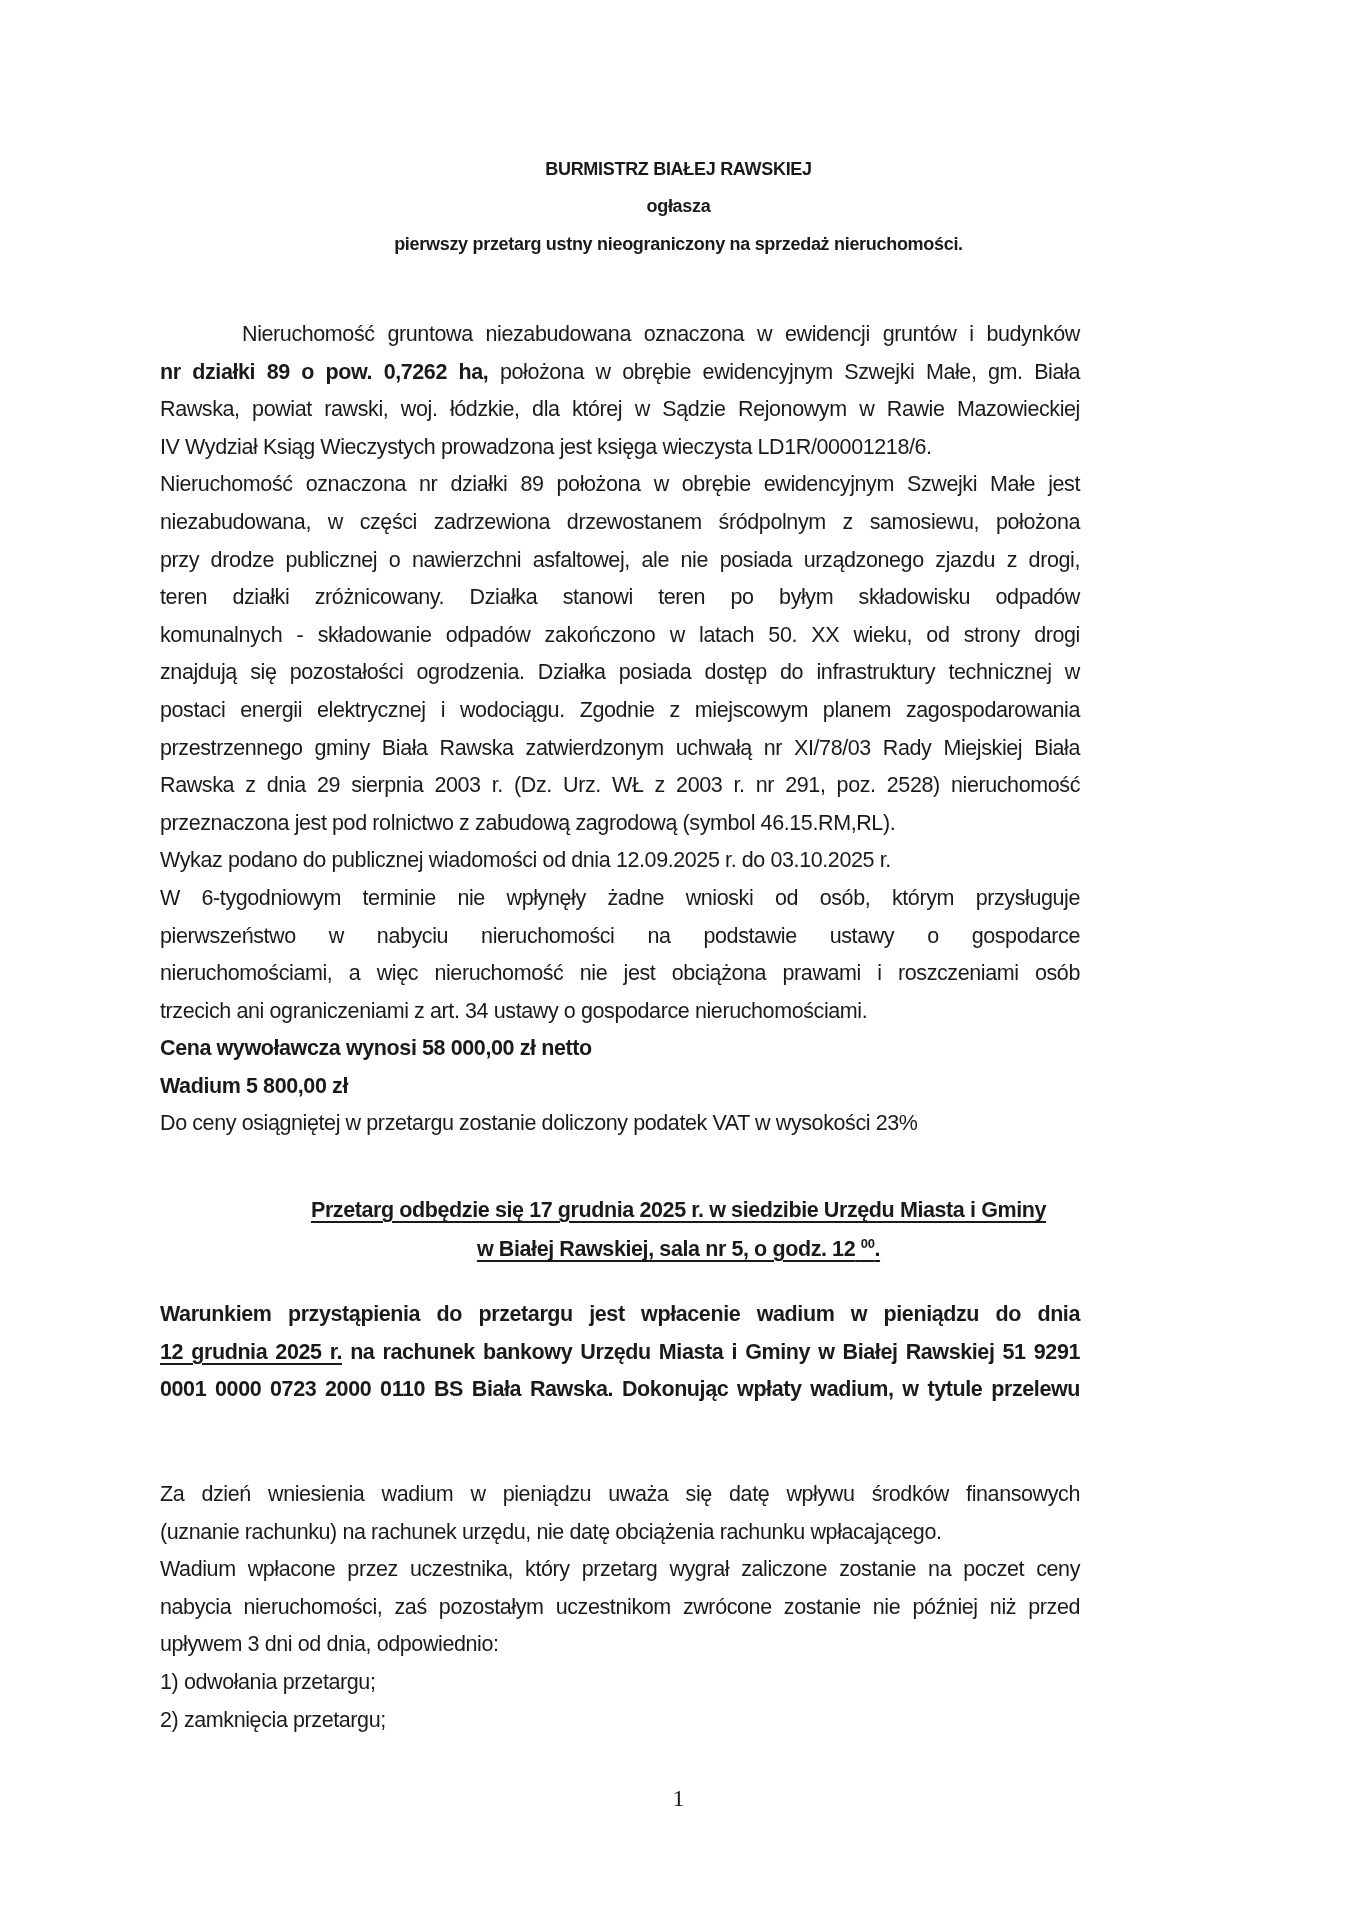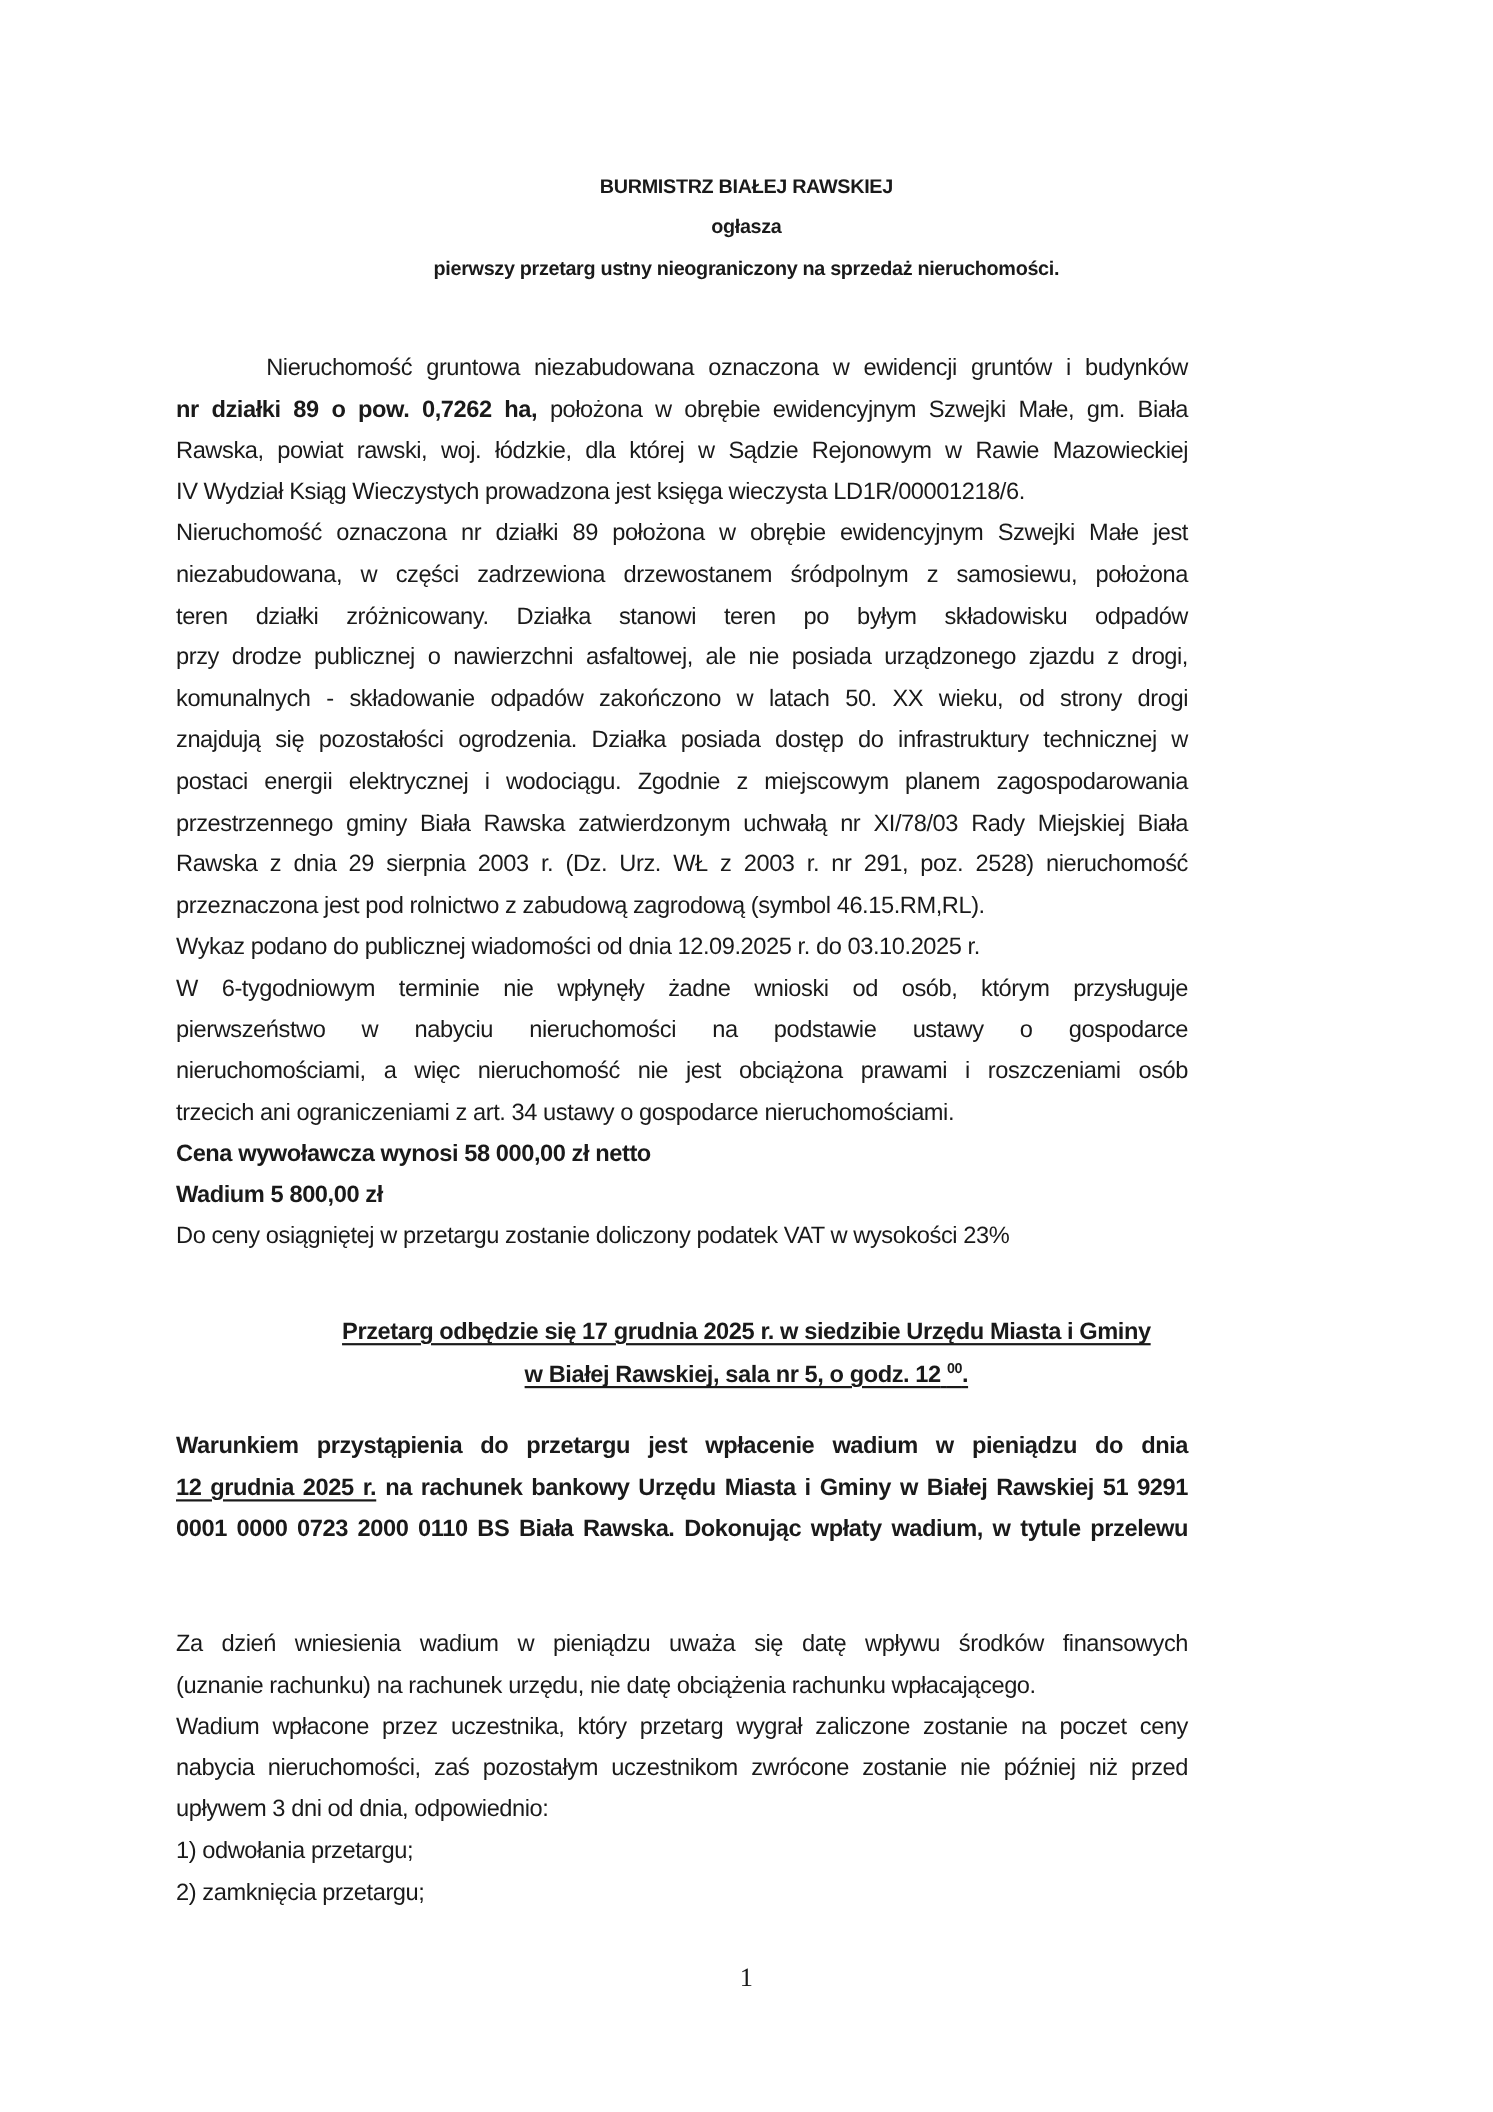--- a/index.html
+++ b/index.html
@@ -25,22 +25,22 @@
   <div class="hdr" style="top:196px;">ogłasza</div>
   <div class="hdr" style="top:234px;">pierwszy przetarg ustny nieograniczony na sprzedaż nieruchomości.</div>
 
   <div class="body" style="top:316px;">
     <div class="line just indent">Nieruchomość gruntowa niezabudowana oznaczona w ewidencji gruntów i budynków</div>
     <div class="line just"><span class="b">nr działki 89 o pow. 0,7262 ha,</span><span> położona w obrębie ewidencyjnym Szwejki Małe, gm. Biała</span></div>
     <div class="line just">Rawska, powiat rawski, woj. łódzkie, dla której w Sądzie Rejonowym w Rawie Mazowieckiej</div>
     <div class="line">IV Wydział Ksiąg Wieczystych prowadzona jest księga wieczysta LD1R/00001218/6.</div>
     <div class="line just">Nieruchomość oznaczona nr działki 89 położona w obrębie ewidencyjnym Szwejki Małe jest</div>
     <div class="line just">niezabudowana, w części zadrzewiona drzewostanem śródpolnym z samosiewu, położona</div>
+    <div class="line just">przy drodze publicznej o  nawierzchni asfaltowej, ale nie posiada urządzonego zjazdu z drogi,</div>
     <div class="line just">teren działki zróżnicowany. Działka stanowi teren po byłym składowisku odpadów</div>
-    <div class="line just">przy drodze publicznej o  nawierzchni asfaltowej, ale nie posiada urządzonego zjazdu z drogi,</div>
     <div class="line just">komunalnych - składowanie odpadów zakończono w latach 50. XX wieku,   od strony drogi</div>
     <div class="line just">znajdują się pozostałości ogrodzenia. Działka posiada dostęp do infrastruktury technicznej w</div>
     <div class="line just">postaci energii elektrycznej i wodociągu. Zgodnie z miejscowym planem zagospodarowania</div>
     <div class="line just">przestrzennego gminy Biała Rawska zatwierdzonym uchwałą nr XI/78/03 Rady Miejskiej Biała</div>
     <div class="line just">Rawska z dnia 29 sierpnia 2003 r. (Dz. Urz. WŁ z 2003 r. nr 291, poz. 2528) nieruchomość</div>
     <div class="line">przeznaczona jest pod rolnictwo z zabudową zagrodową (symbol 46.15.RM,RL).</div>
     <div class="line">Wykaz podano do publicznej wiadomości od dnia 12.09.2025 r. do 03.10.2025 r.</div>
     <div class="line just">W 6-tygodniowym terminie nie wpłynęły żadne wnioski od osób, którym przysługuje</div>
     <div class="line just">pierwszeństwo w nabyciu nieruchomości na podstawie ustawy o gospodarce</div>
     <div class="line just">nieruchomościami, a więc nieruchomość nie jest obciążona prawami i roszczeniami osób</div>

